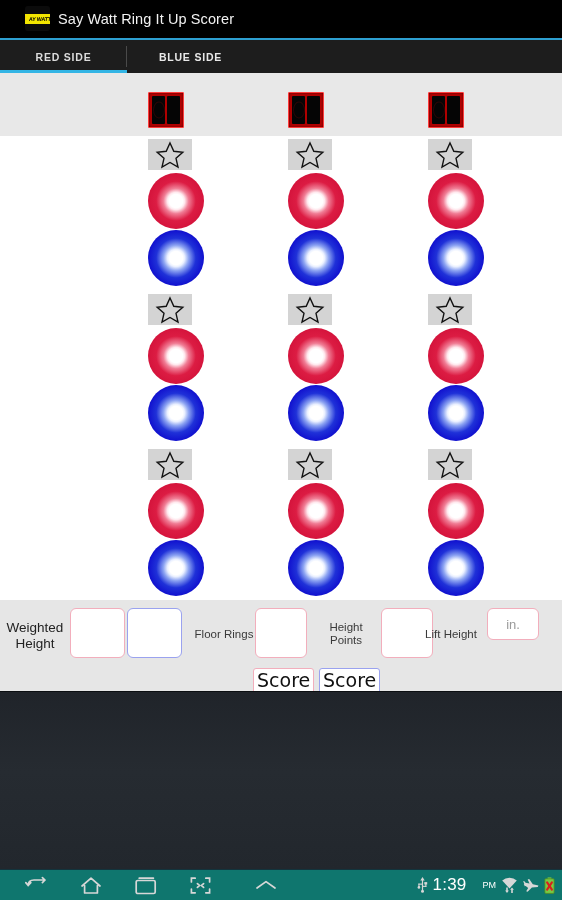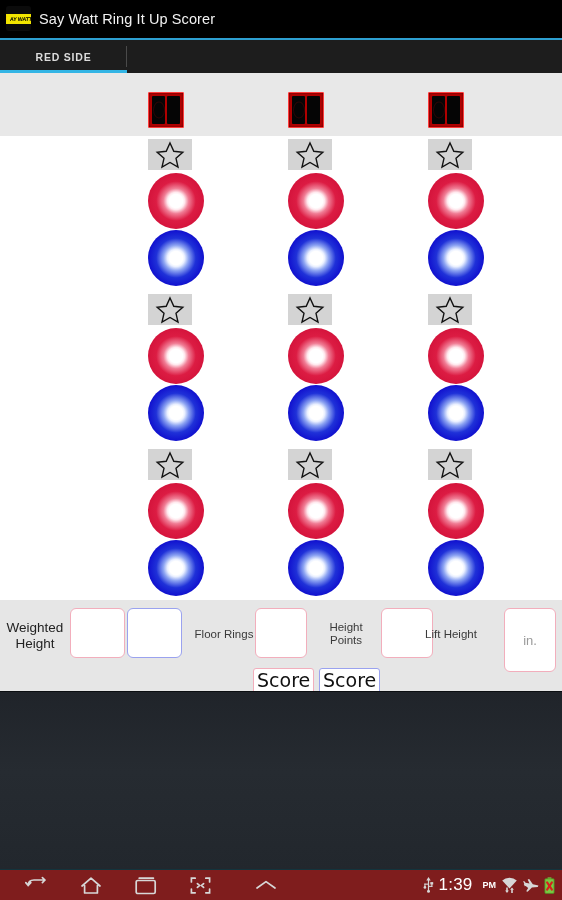--- a/index.html
+++ b/index.html
@@ -4,21 +4,21 @@
 <style>
   * { margin:0; padding:0; box-sizing:border-box; }
   html,body { width:562px; height:900px; overflow:hidden; background:#1e2227; }
   body { font-family:"Liberation Sans", sans-serif; -webkit-font-smoothing:antialiased; }
 
   #app { position:relative; width:562px; height:900px; }
 
   
   .actionbar {
     position:absolute; left:0; top:0; width:562px; height:38px;
-    background:#000; display:flex; align-items:center; padding-left:6px;
+    background:#000; display:flex; align-items:center; padding-left:25px;
     border-bottom:1px solid #000;
   }
   .app-icon {
     width:25px; height:25px; border-radius:3px; background:#0b0b0b;
     display:flex; align-items:center; justify-content:center;
     overflow:hidden; flex:none; margin-right:8px; position:relative;
   }
   .app-icon .badge {
     background:#f2e500; color:#000; font-size:5.4px; font-weight:bold;
     letter-spacing:-.2px; line-height:8px; padding:1px 1.5px 1px 1px;
@@ -117,30 +117,30 @@
   
   .deadspace {
     position:absolute; left:0; top:691px; width:562px; height:178px;
     background:linear-gradient(180deg,#20242a 0%,#262b31 45%,#22272d 100%);
     border-top:1px solid #0c0f12;
   }
 
   
   .navbar {
     position:absolute; left:0; top:869px; width:562px; height:31px;
-    background:#7f1d1d; display:flex; align-items:center;
+    background:#0f766e; display:flex; align-items:center;
     border-top:1px solid #13343d;
   }
   .nav-btn { display:flex; align-items:center; justify-content:center; cursor:pointer; }
   .nav-left { display:flex; align-items:center; gap:0; padding-left:8px; }
   .nav-left .nav-btn { width:55px; height:31px; }
   .nav-spacer { flex:1; }
   .sysbar { display:flex; align-items:center; gap:5px; padding-right:7px; }
   .clock { color:#fff; font-size:17px; letter-spacing:.2px; font-weight:400; }
-  .ampm { color:#fff; font-size:9px; font-weight:bold; margin-left:5px; }
+  .ampm { color:#fff; font-size:9px; font-weight:normal; margin-left:11px; }
 </style>
 </head>
 <body>
 
 <div id="app">
 
   <div class="actionbar">
     <div class="app-icon">
       <div class="badge">
         <span class="bolt">⚡</span>
@@ -148,20 +148,23 @@
       </div>
     </div>
     <div class="ab-title">Say Watt Ring It Up Scorer</div>
   </div>
   <div class="ab-accent"></div>
 
   <div class="tabbar">
     <div class="tab active">
       <span>RED SIDE</span>
       <div class="divider"></div>
+    </div>
+    <div class="tab inactive">
+      <span>BLUE SIDE</span>
     </div>
     <div class="rest"></div>
   </div>
 
   <div class="content">
 
     <div class="counter-strip">
       <div class="counter" style="left:148px">
         <div class="digit">
             <i class="seg"></i>
@@ -262,21 +265,21 @@
     <div class="inp" style="left:70px;  top:8px; width:55px; height:50px"></div>
     <div class="inp blue" style="left:127px; top:8px; width:55px; height:50px"></div>
 
     <div class="field-label" style="left:192px; top:28px; width:64px">Floor Rings</div>
     <div class="inp" style="left:255px; top:8px; width:52px; height:50px"></div>
 
     <div class="field-label" style="left:316px; top:21px; width:60px">Height Points</div>
     <div class="inp" style="left:381px; top:8px; width:52px; height:50px"></div>
 
     <div class="field-label" style="left:420px; top:28px; width:62px">Lift Height</div>
-    <div class="inp" style="left:504px; top:8px; width:52px; height:64px">in.</div>
+    <div class="inp" style="left:487px; top:8px; width:52px; height:32px">in.</div>
 
     <div class="score-btn" style="left:253px; top:68px">Score</div>
     <div class="score-btn blue" style="left:319px; top:68px">Score</div>
   </div>
 
   <div class="deadspace"></div>
 
   <div class="navbar">
     <div class="nav-left">
       <div class="nav-btn">

